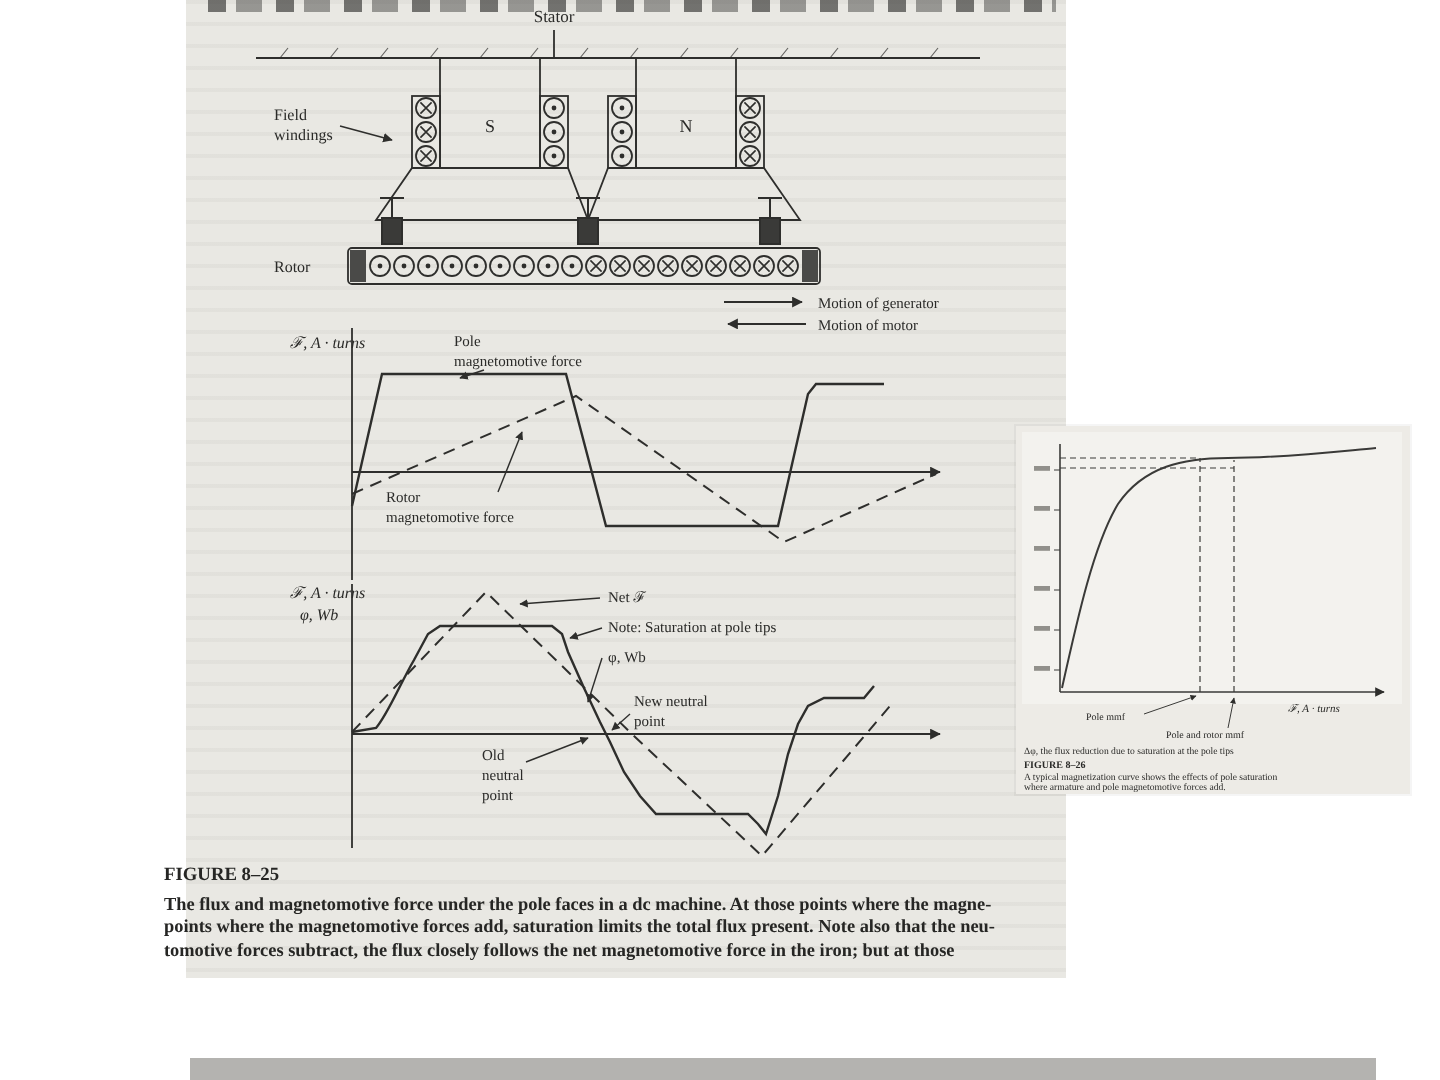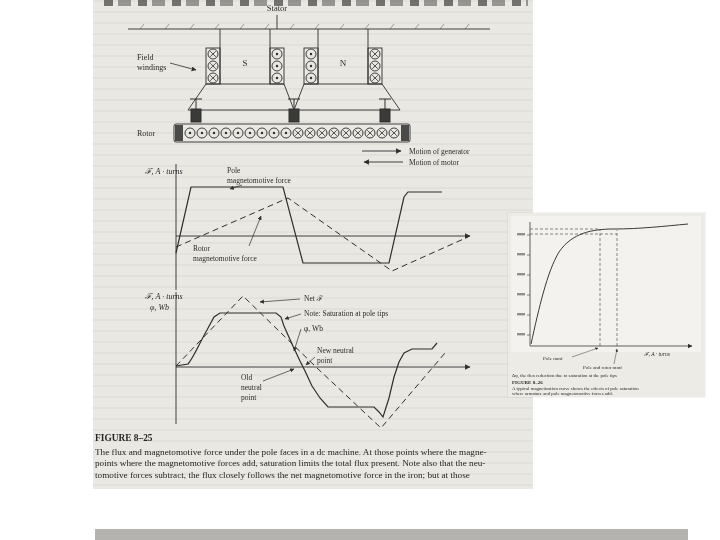--- a/index.html
+++ b/index.html
@@ -29,25 +29,25 @@
     position:absolute;left:95px;top:529px;width:593px;height:11px;
     background:#b4b3b0;
   }
   .art{position:absolute;left:0;top:0;width:720px;height:540px;}
   svg text{font-family:"Liberation Serif","DejaVu Serif",serif;fill:#2a2a28;}
   .t85{font-size:8.5px;} .t8{font-size:8px;} .t75{font-size:7.5px;} .t9{font-size:9px;}
   .t55{font-size:5.5px;} .t5{font-size:5px;} .t48{font-size:4.8px;}
   .it{font-style:italic;}
   .bold{font-weight:bold;}
   .caption{
-    position:absolute;left:95px;top:433px;width:438px;
+    position:absolute;left:82px;top:433px;width:438px;
     font-size:9.2px;line-height:11.5px;color:#262624;
   }
   .caption .fig{font-weight:bold;font-size:9.4px;margin-bottom:2px;}
-  .caption .line{white-space:nowrap;}
+  .caption .line{white-space:nowrap;font-weight:bold;}
 </style>
 </head>
 <body>
 
 <div class="scan">
   <div class="scan-texture"></div>
 </div>
 <div class="top-cutoff"></div>
 <div class="inset"></div>
 <div class="bottom-bar"></div>

